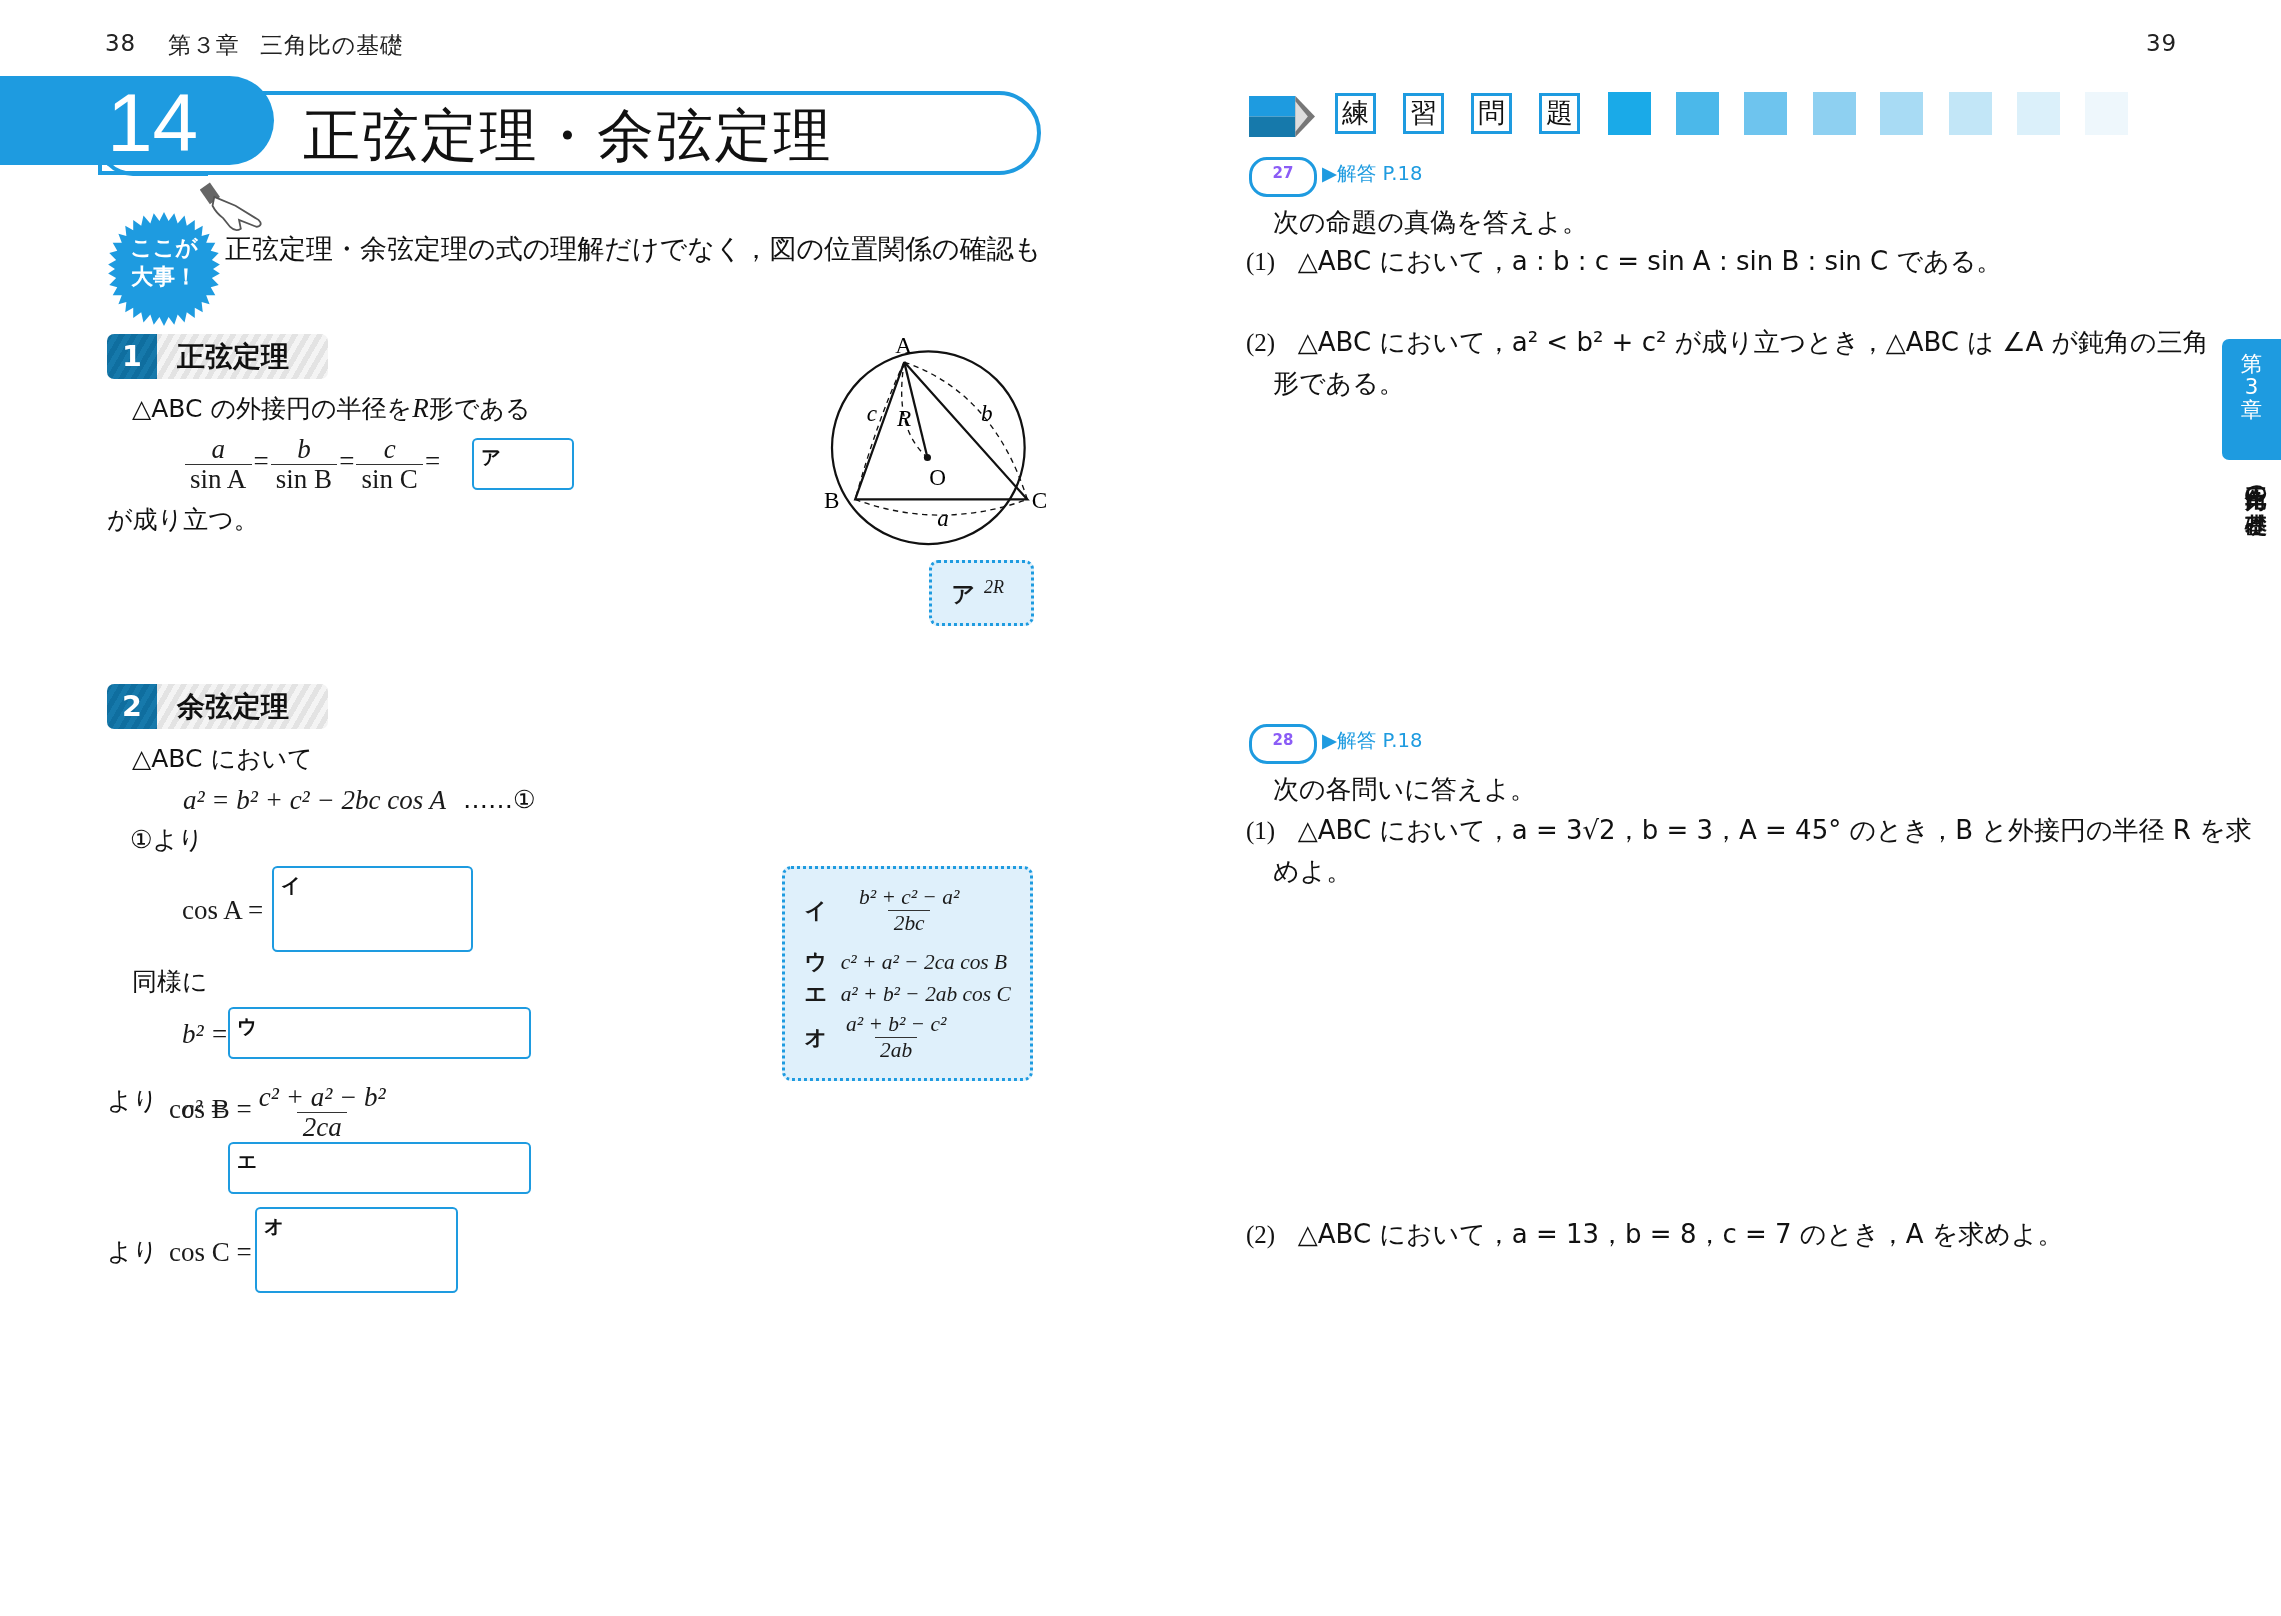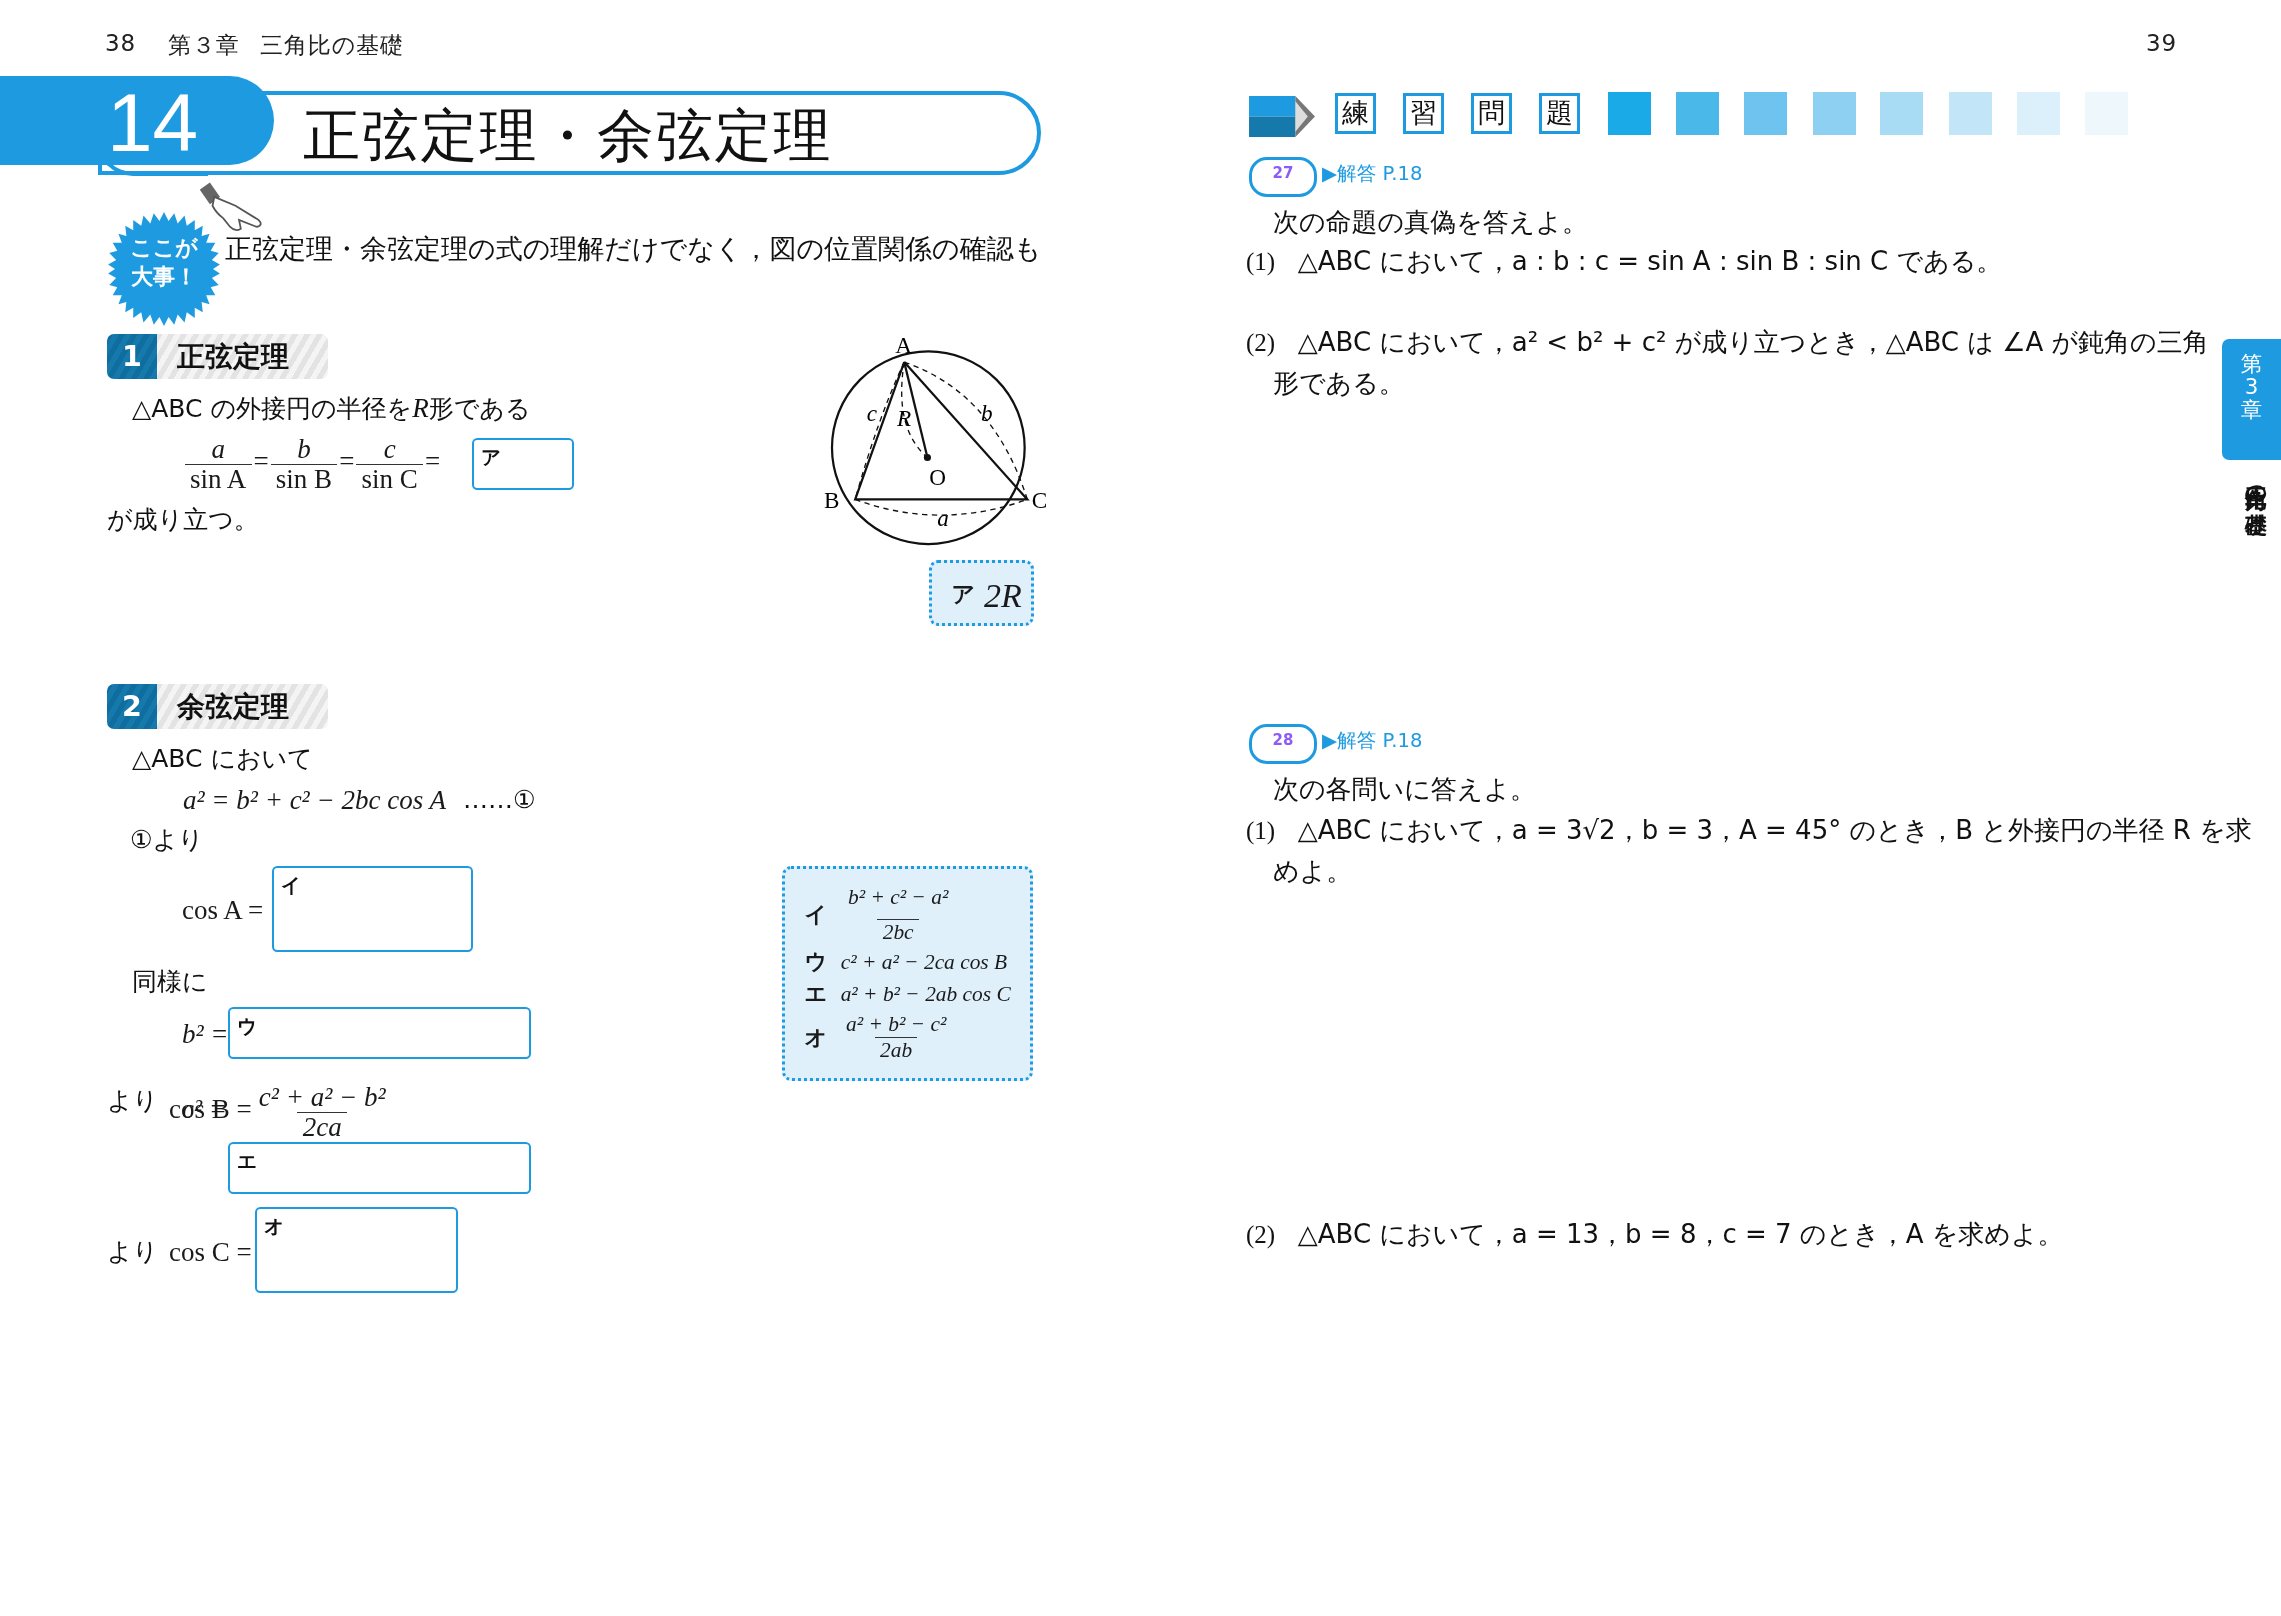--- a/index.html
+++ b/index.html
@@ -146,21 +146,21 @@
   <text x="243" y="200" font-family="Liberation Serif, serif" font-size="26">C</text>
   <text x="128" y="174" font-family="Liberation Serif, serif" font-size="26">O</text>
   <text x="58" y="102" font-family="Liberation Serif, serif" font-style="italic" font-size="26">c</text>
   <text x="186" y="102" font-family="Liberation Serif, serif" font-style="italic" font-size="26">b</text>
   <text x="92" y="108" font-family="Liberation Serif, serif" font-style="italic" font-size="26">R</text>
   <text x="137" y="220" font-family="Liberation Serif, serif" font-style="italic" font-size="26">a</text>
 </svg>
 
 <div class="abs keybox" style="left:929px;top:560px;width:105px;height:66px;">
   <span style="position:absolute;left:19.6px;top:16px;font-size:23px;font-weight:bold;">ア</span>
-  <span class="mi" style="position:absolute;left:52px;top:14.3px;font-size:34px;">2R</span>
+  <span class="mi" style="position:absolute;left:52px;top:14.3px;font-size:18px;">2R</span>
 </div>
 
 <div class="abs sec-head" style="left:107px;top:684px;">
   <div class="sec-num">2</div>
   <div class="sec-label">余弦定理</div>
 </div>
 
 <div class="abs txt" style="left:132px;top:741px;">△ABC において</div>
 <div class="abs mathline math" style="left:183px;top:782px;font-style:italic;">a² = b² + c² − 2bc cos A</div>
 <div class="abs txt" style="left:463px;top:782px;">……①</div>
@@ -193,21 +193,21 @@
 
 <div class="abs txt" style="left:107px;top:1234px;">より</div>
 <div class="abs mathline math" style="left:169px;top:1234px;">cos C =</div>
 <div class="abs ansbox" style="left:255px;top:1207px;width:203px;height:86px;">
   <span class="lbl">オ</span>
 </div>
 
 <div class="abs keybox" style="left:782px;top:866px;width:251px;height:215px;">
   <div class="abs" style="left:19.6px;top:16px;">
     <span style="font-size:22px;font-weight:bold;vertical-align:middle;">イ</span>
-    <span class="frac math" style="font-style:italic;font-size:21.4px;margin-left:11px;gap:9px;">
+    <span class="frac math" style="font-style:italic;font-size:21.4px;margin-left:22px;">
       <span class="num" style="line-height:25px;">b² + c² − a²</span>
       <span class="den" style="line-height:25px;">2bc</span>
     </span>
   </div>
   <div class="abs" style="left:19.6px;top:78px;white-space:nowrap;">
     <span style="font-size:22px;font-weight:bold;">ウ</span>
     <span class="math" style="font-style:italic;font-size:21.4px;margin-left:9px;">c² + a² − 2ca cos B</span>
   </div>
   <div class="abs" style="left:19.6px;top:110px;white-space:nowrap;">
     <span style="font-size:22px;font-weight:bold;">エ</span>

